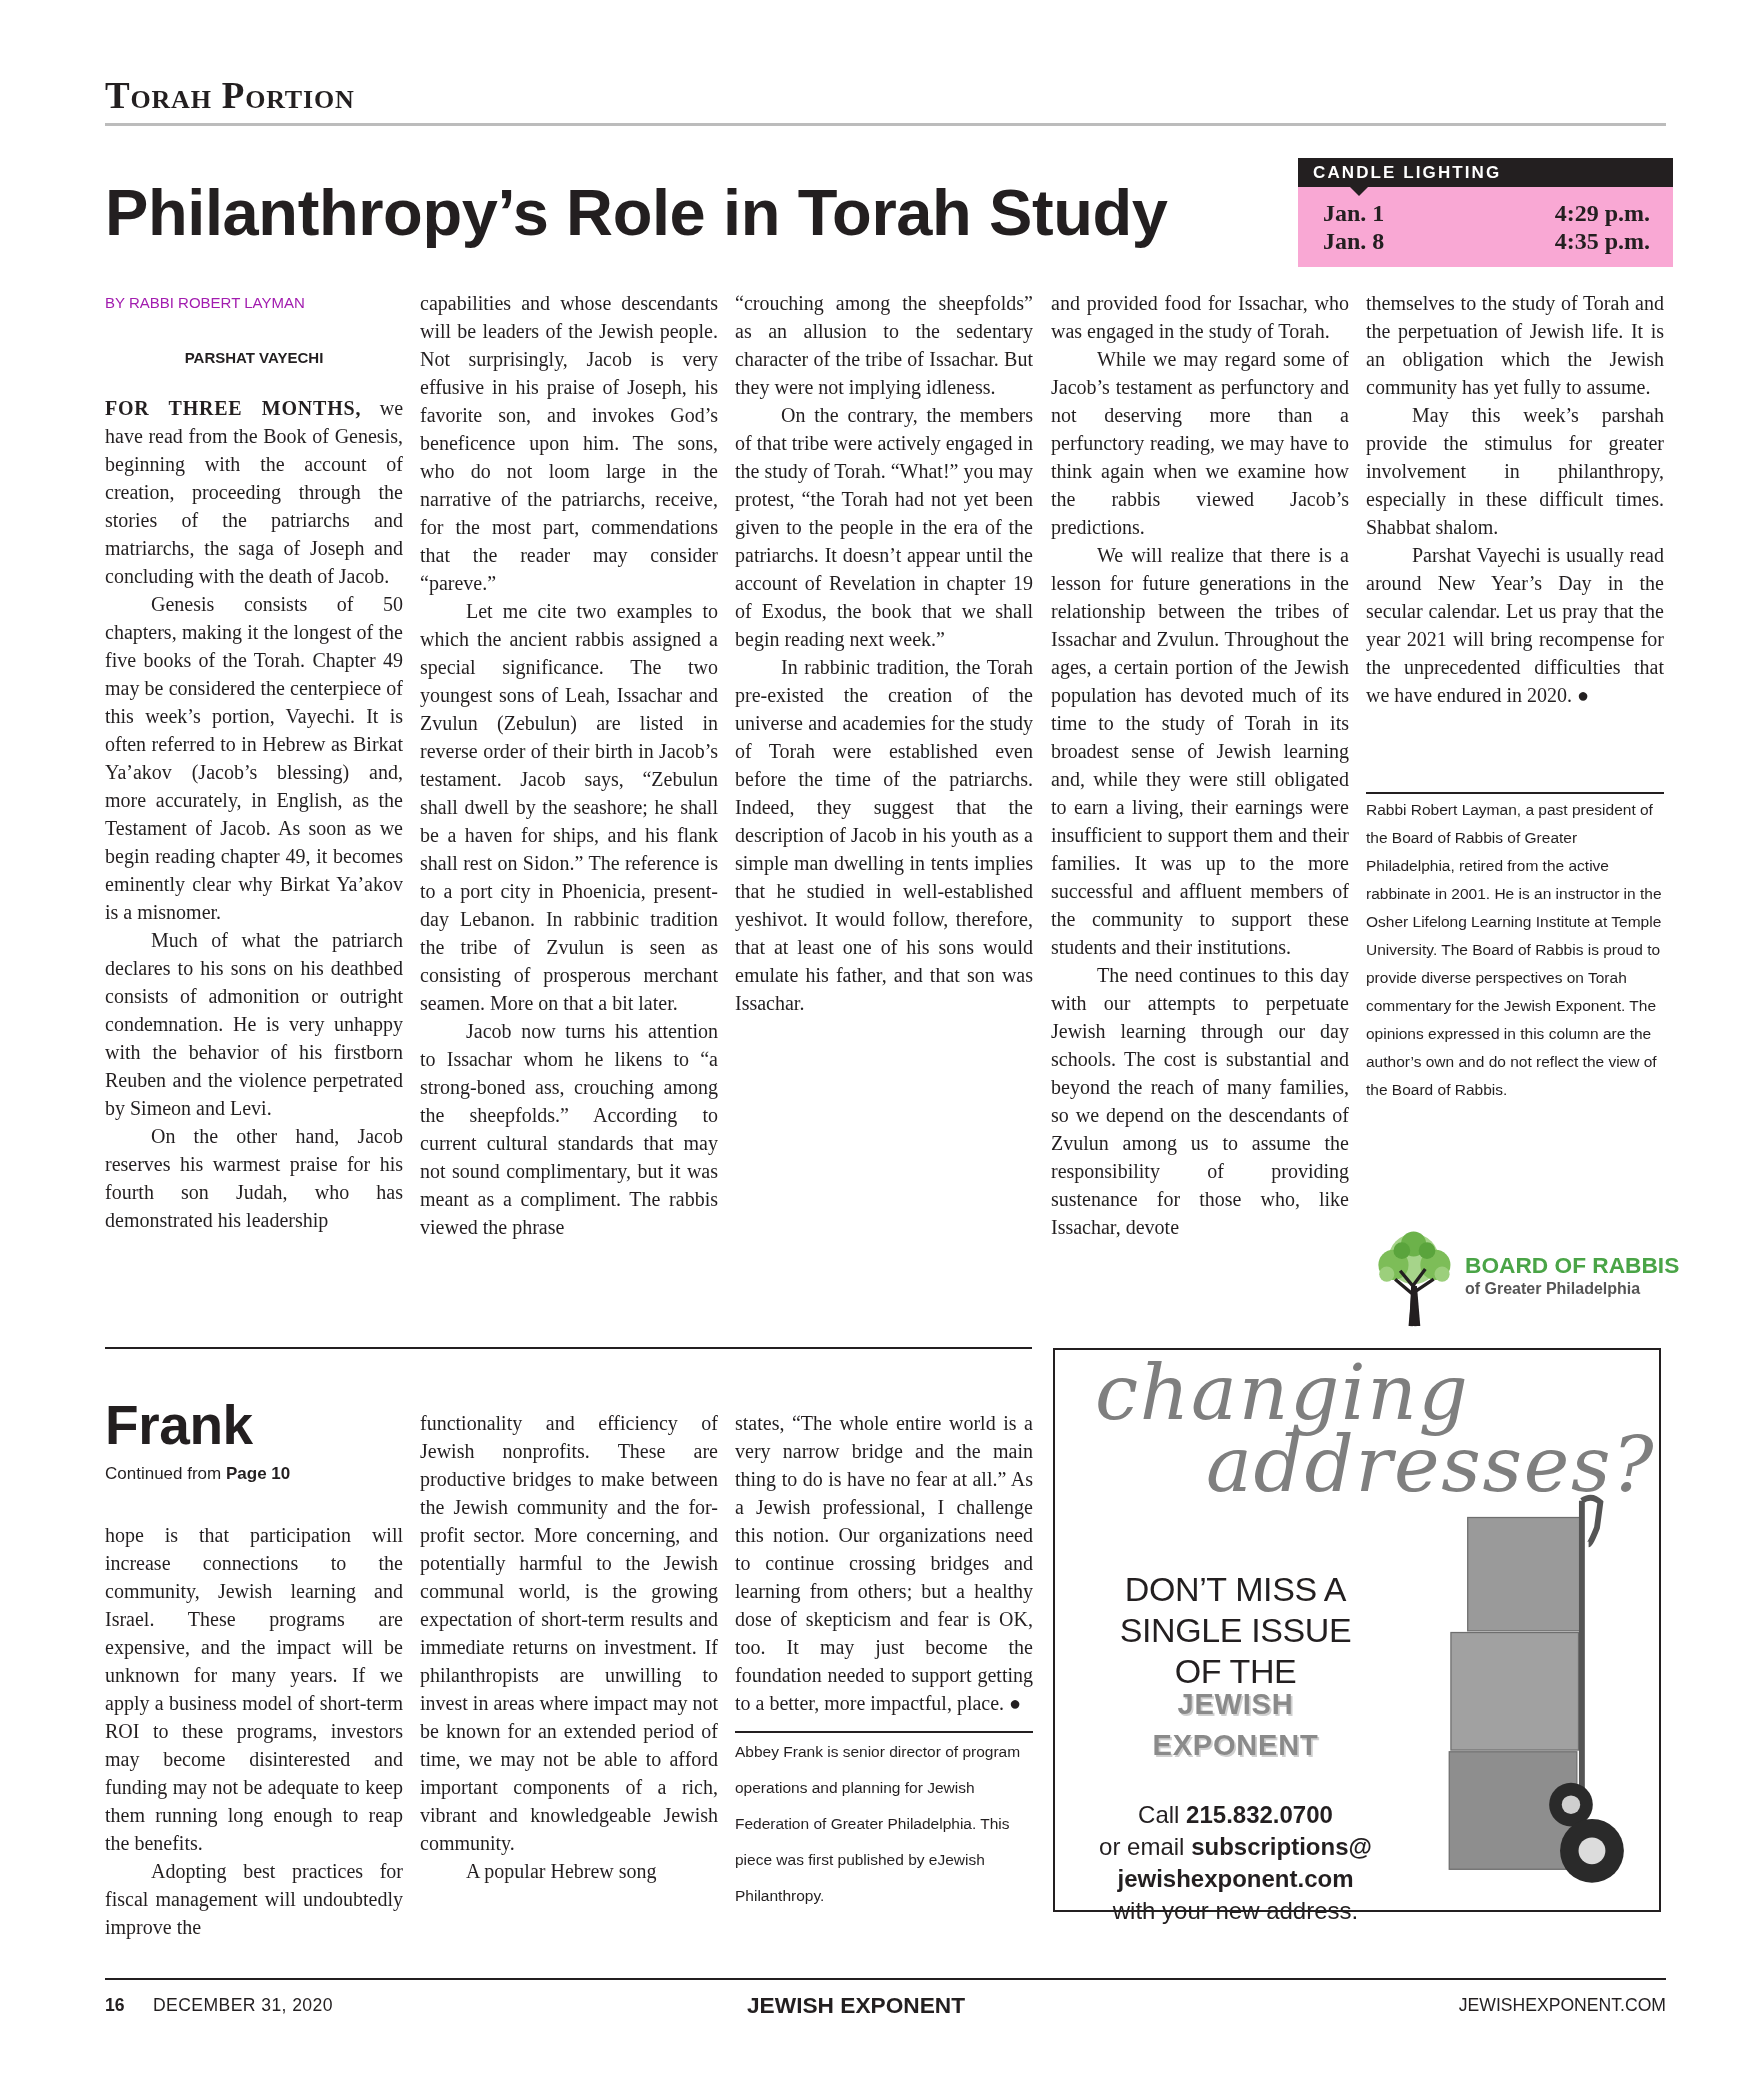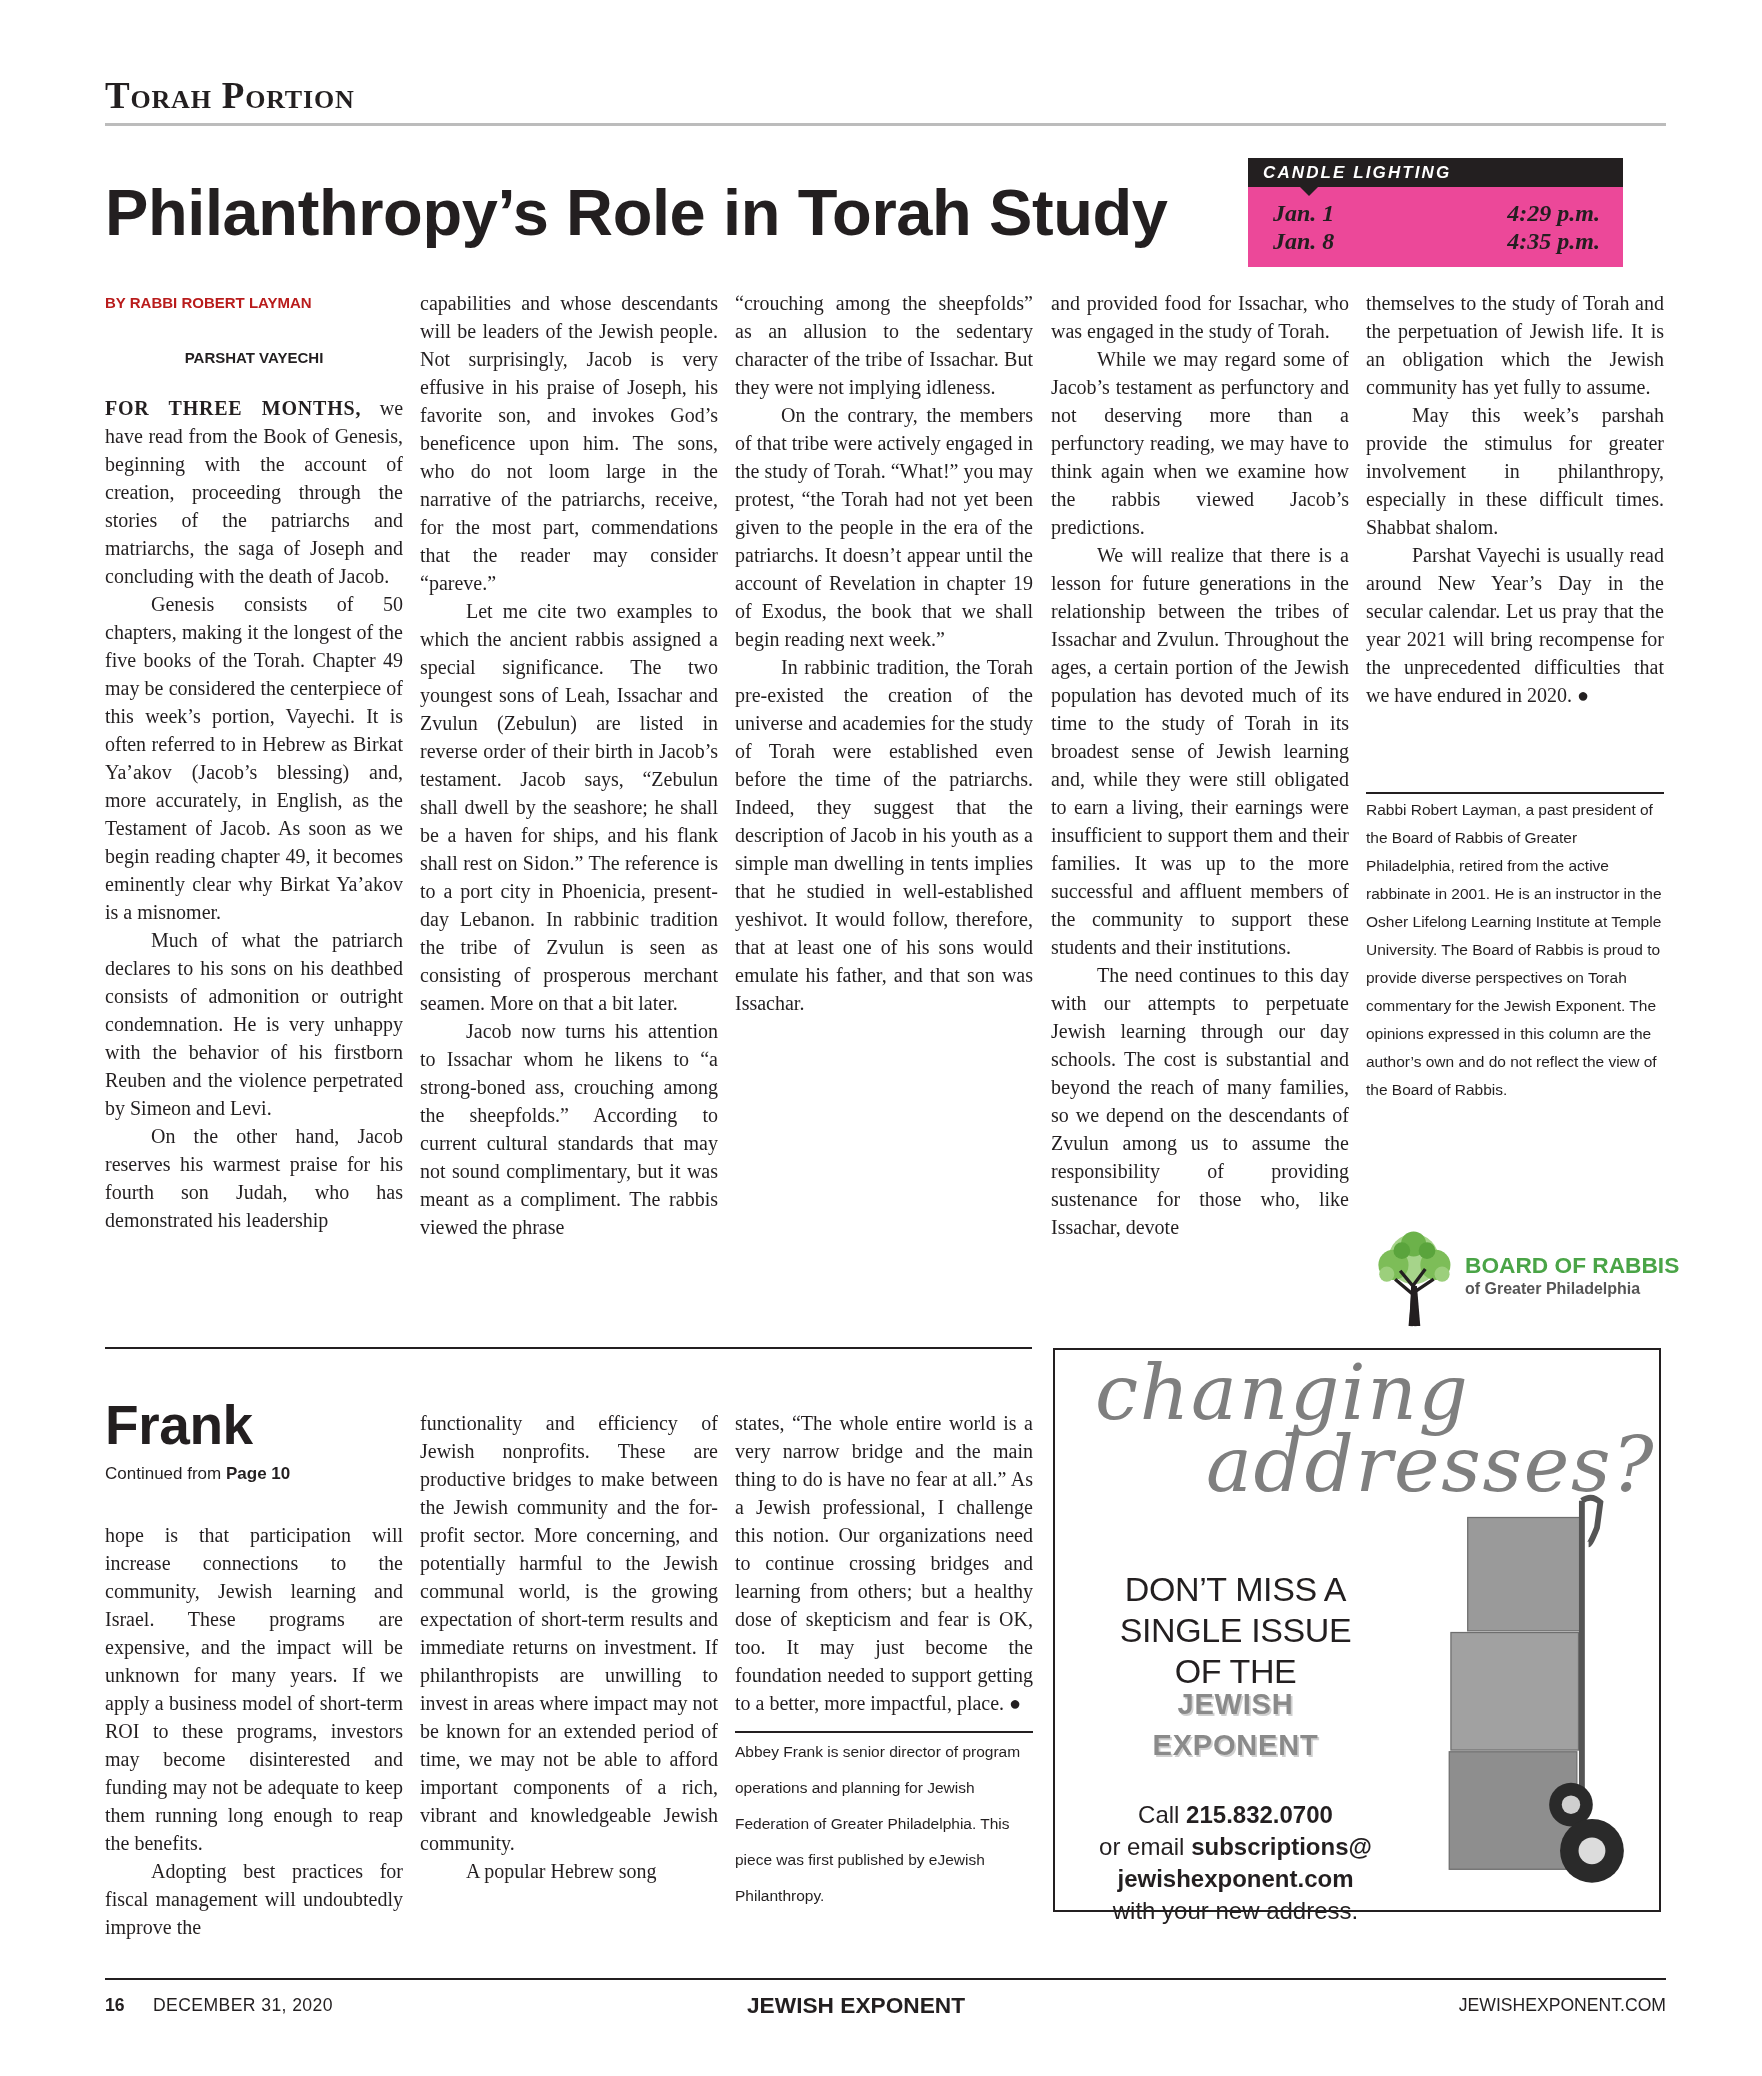--- a/index.html
+++ b/index.html
@@ -6,29 +6,29 @@
   body { width:1762px; height:2077px; position:relative; overflow:hidden; color:#231f20; }
   .abs { position:absolute; }
   .serif { font-family:"Liberation Serif","DejaVu Serif",serif; }
   .sans { font-family:"Liberation Sans","DejaVu Sans",sans-serif; }
 
   .section-label { left:105px; top:74px; font-size:37px; font-variant:small-caps; font-weight:bold; letter-spacing:0.8px; color:#231f20; }
   .section-rule { left:105px; top:123px; width:1561px; height:3.4px; background:#bcbcbc; }
 
   .headline { left:105px; top:175px; font-size:65px; font-weight:bold; letter-spacing:-0.4px; white-space:nowrap; color:#231f20; }
 
-  .candle { left:1248px; top:158px; width:375px; height:109px; background:#ec4899;font-style:italic; }
+  .candle { left:1298px; top:158px; width:375px; height:109px; background:#f9a8d4; }
   .candle-head { position:absolute; left:0; top:0; width:100%; height:29px; background:#231f20; }
   .candle-head span { position:absolute; left:15px; top:5px; color:#fff; font-size:17px; font-weight:bold; letter-spacing:2.1px; }
   .candle-pointer { position:absolute; left:52px; top:29px; width:0; height:0; border-left:9.2px solid transparent; border-right:9.2px solid transparent; border-top:9.2px solid #231f20; }
   .candle-row { position:absolute; left:25px; width:327px; font-size:24px; font-weight:bold; color:#231f20; }
   .candle-row .d { position:absolute; left:0; }
   .candle-row .t { position:absolute; right:0; }
 
-  .byline { left:105px; top:294px; font-size:15px; font-weight:bold; letter-spacing:0px; color:#b91c1c; }
+  .byline { left:105px; top:294px; font-size:15px; font-weight:normal; letter-spacing:0px; color:#a21caf; }
   .parshat { left:105px; top:349px; width:298px; text-align:center; font-size:15px; font-weight:bold; color:#231f20; }
 
   .col { position:absolute; width:298px; font-size:20px; line-height:28px; text-align:justify; color:#231f20; }
   .col p { margin:0; text-indent:0; }
   .col p.ind { text-indent:46px; }
   .col .lead { font-weight:bold; letter-spacing:0.8px; }
 
   .bio { position:absolute; font-size:15.5px; line-height:28px; color:#231f20; }
   .bio-rule { position:absolute; height:1.7px; background:#231f20; }
 

